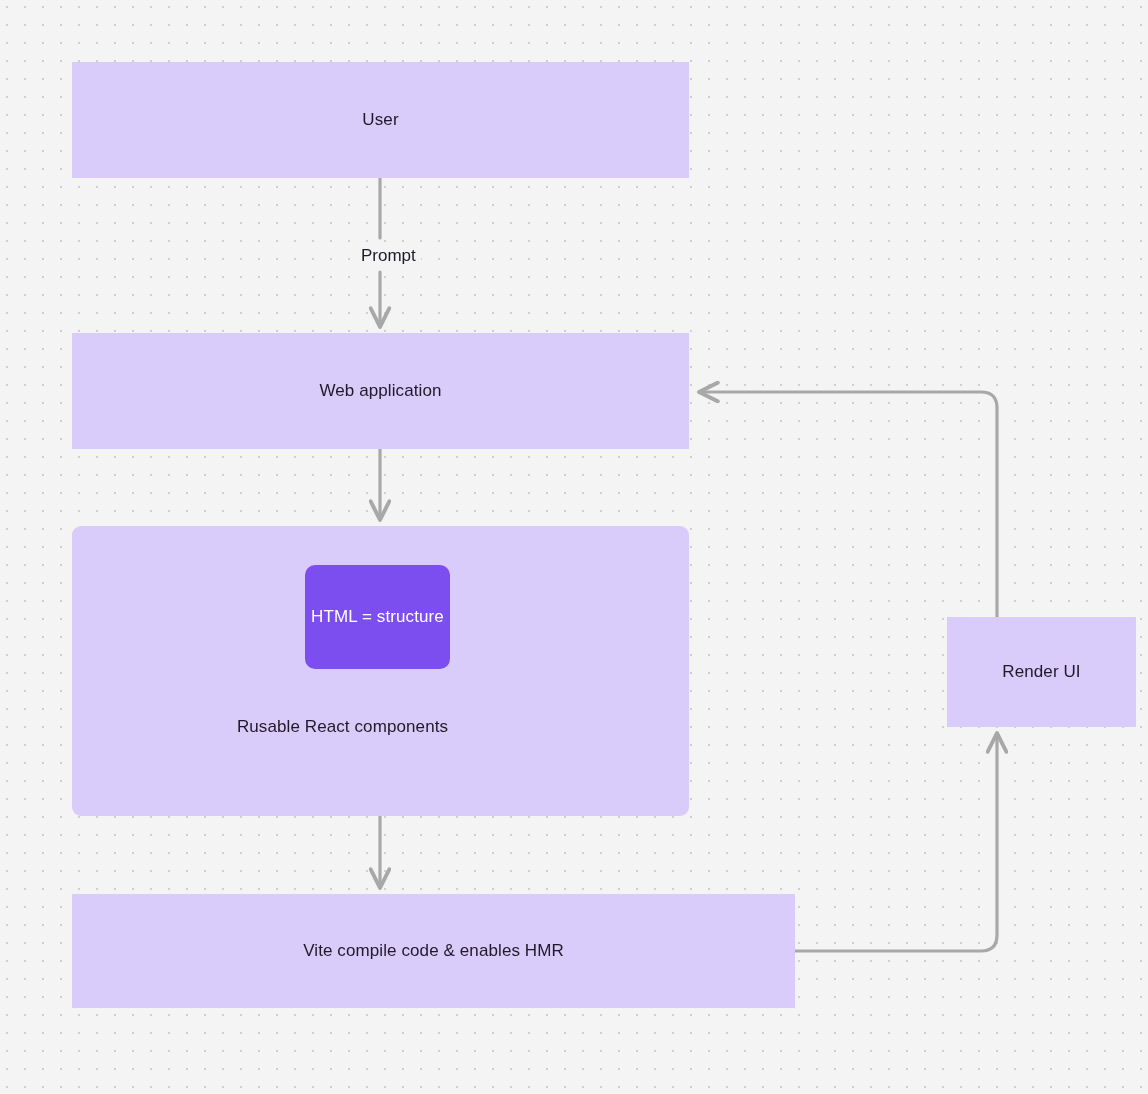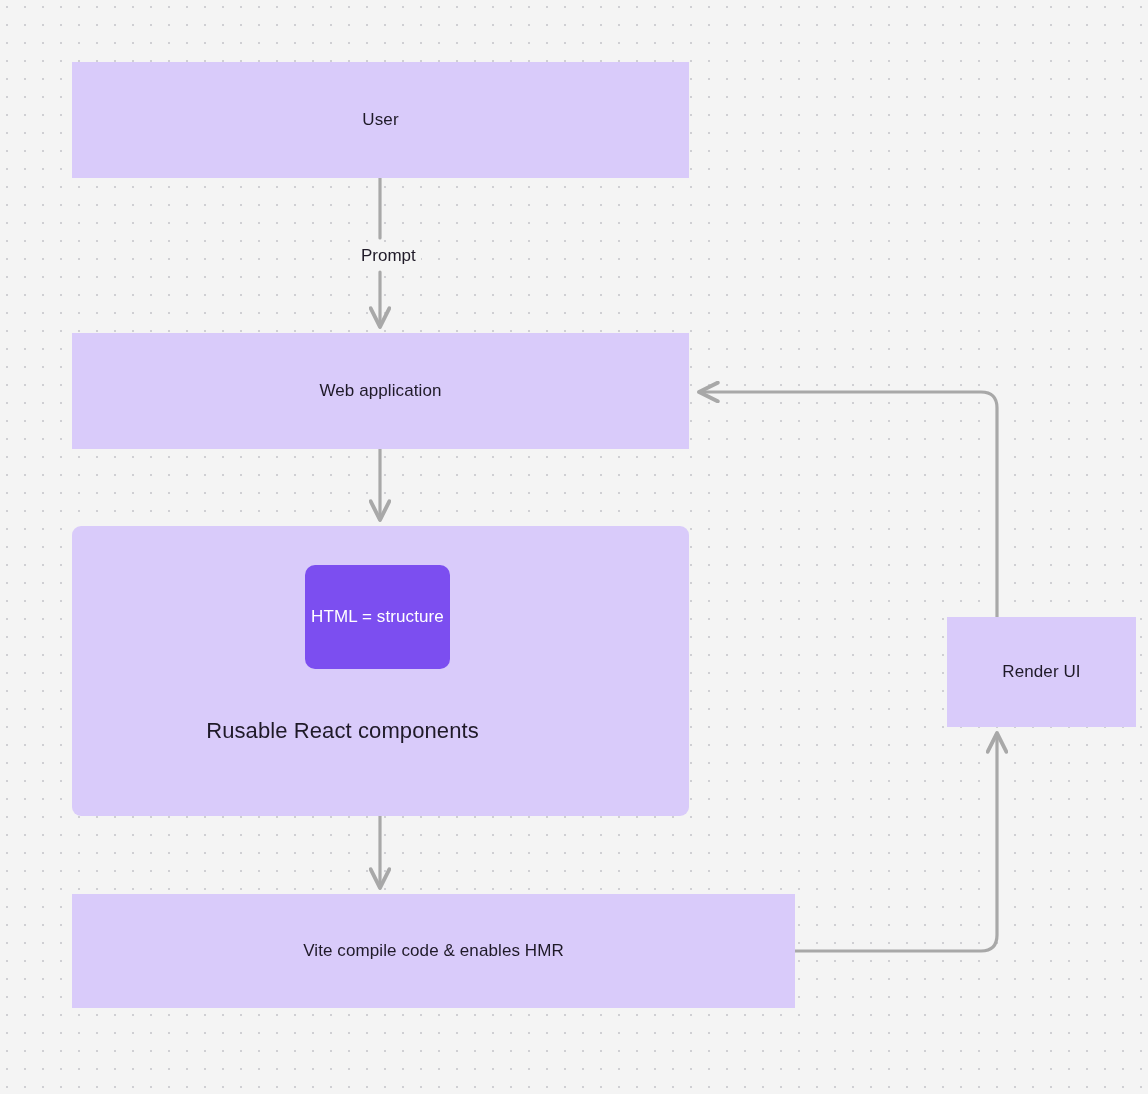--- a/index.html
+++ b/index.html
@@ -70,21 +70,21 @@
     line-height: 1.7;
     padding: 0 6px;
   }
 
   .container-caption {
     position: absolute;
     left: 0;
     top: 190px;
     width: 541px;
     text-align: center;
-    font-size: 22px;
+    font-size: 17px;
     color: #1f1a28;
   }
 
   .edge-label {
     position: absolute;
     font-size: 17px;
     color: #1f1a28;
     background: #f4f4f4;
     padding: 1px 5px;
     white-space: nowrap;

